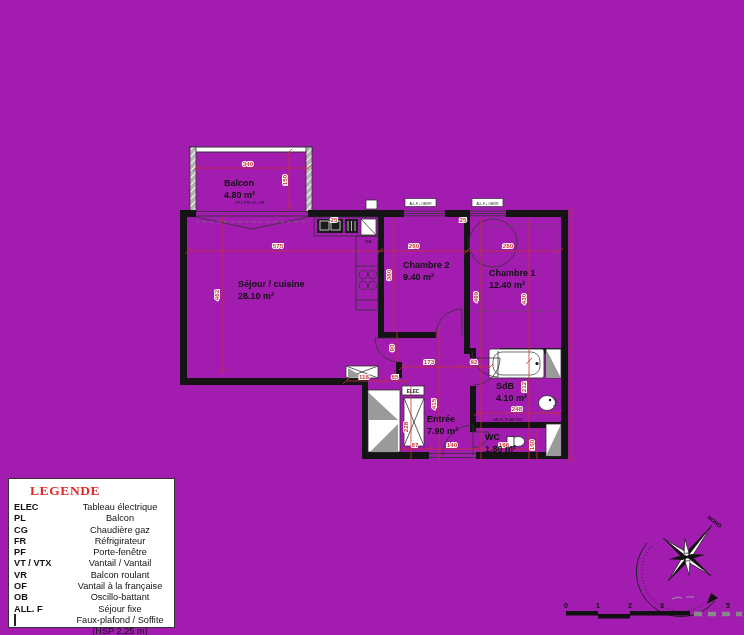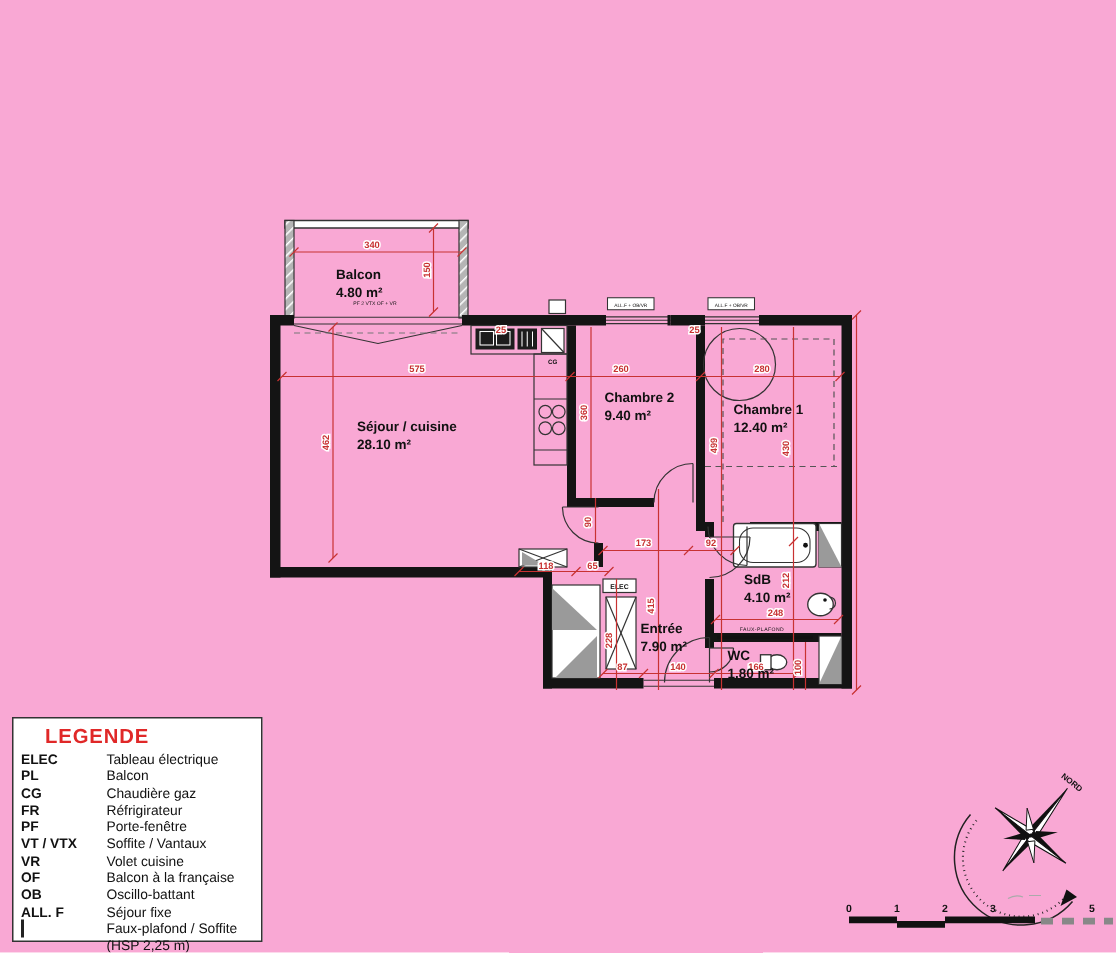--- a/index.html
+++ b/index.html
@@ -1,25 +1,25 @@
 <!DOCTYPE html>
 <html><head>
 <meta charset="utf-8">
 <style>
   html,body{margin:0;padding:0;background:#fff;}
-  .page{position:relative;width:744px;height:635px;background:#f9a8d4;overflow:hidden;
+  .page{position:relative;width:744px;height:635px;background:#a21caf;overflow:hidden;
         font-family:"Liberation Sans",sans-serif;}
   svg{position:absolute;left:0;top:0;font-family:"Liberation Sans",sans-serif;}
   .legend{position:absolute;left:8px;top:478px;width:167px;height:150px;border:1.5px solid #333;
           box-sizing:border-box;padding:3px 5px;background:#fff;}
   .legend-title{color:#e02828;font-weight:bold;font-size:13.5px;letter-spacing:.6px;
-                margin:1px 0 3px 16px;}
+                margin:1px 0 3px 16px;font-family:Liberation Serif, serif;}
   .lrow{display:flex;font-size:9.2px;line-height:11.3px;color:#111;}
   .lrow .ab{width:57px;flex:none;font-weight:bold;}
-  .lrow .ds{flex:1;}
+  .lrow .ds{flex:1;text-align:center;}
   .swatch{width:15px;height:9px;border:1px solid #222;margin-top:1px;
           background:repeating-linear-gradient(135deg,#555 0,#555 1px,#fff 1px,#fff 3px);}
   .dim{fill:#c83232;font-size:6.2px;font-weight:bold;text-anchor:middle;
        paint-order:stroke;stroke:#fff;stroke-width:2px;}
   .room{fill:#111;font-size:9px;font-weight:bold;}
   .tiny{fill:#111;text-anchor:middle;}
   .redln{stroke:#c83232;stroke-width:0.8;fill:none;}
   .thin{stroke:#333;stroke-width:0.8;fill:none;}
   .wall{fill:#141414;}
 </style>
@@ -311,29 +311,29 @@
   <div class="lrow">
         <span class="ab">FR</span>
         <span class="ds">Réfrigirateur</span>
       </div>
   <div class="lrow">
         <span class="ab">PF</span>
         <span class="ds">Porte-fenêtre</span>
       </div>
   <div class="lrow">
         <span class="ab">VT / VTX</span>
-        <span class="ds">Soffite / Vantaux</span>
+        <span class="ds">Vantail / Vantail</span>
       </div>
   <div class="lrow">
         <span class="ab">VR</span>
-        <span class="ds">Volet cuisine</span>
+        <span class="ds">Balcon roulant</span>
       </div>
   <div class="lrow">
         <span class="ab">OF</span>
-        <span class="ds">Balcon à la française</span>
+        <span class="ds">Vantail à la française</span>
       </div>
   <div class="lrow">
         <span class="ab">OB</span>
         <span class="ds">Oscillo-battant</span>
       </div>
   <div class="lrow">
         <span class="ab">ALL. F</span>
         <span class="ds">Séjour fixe</span>
       </div>
   <div class="lrow">

